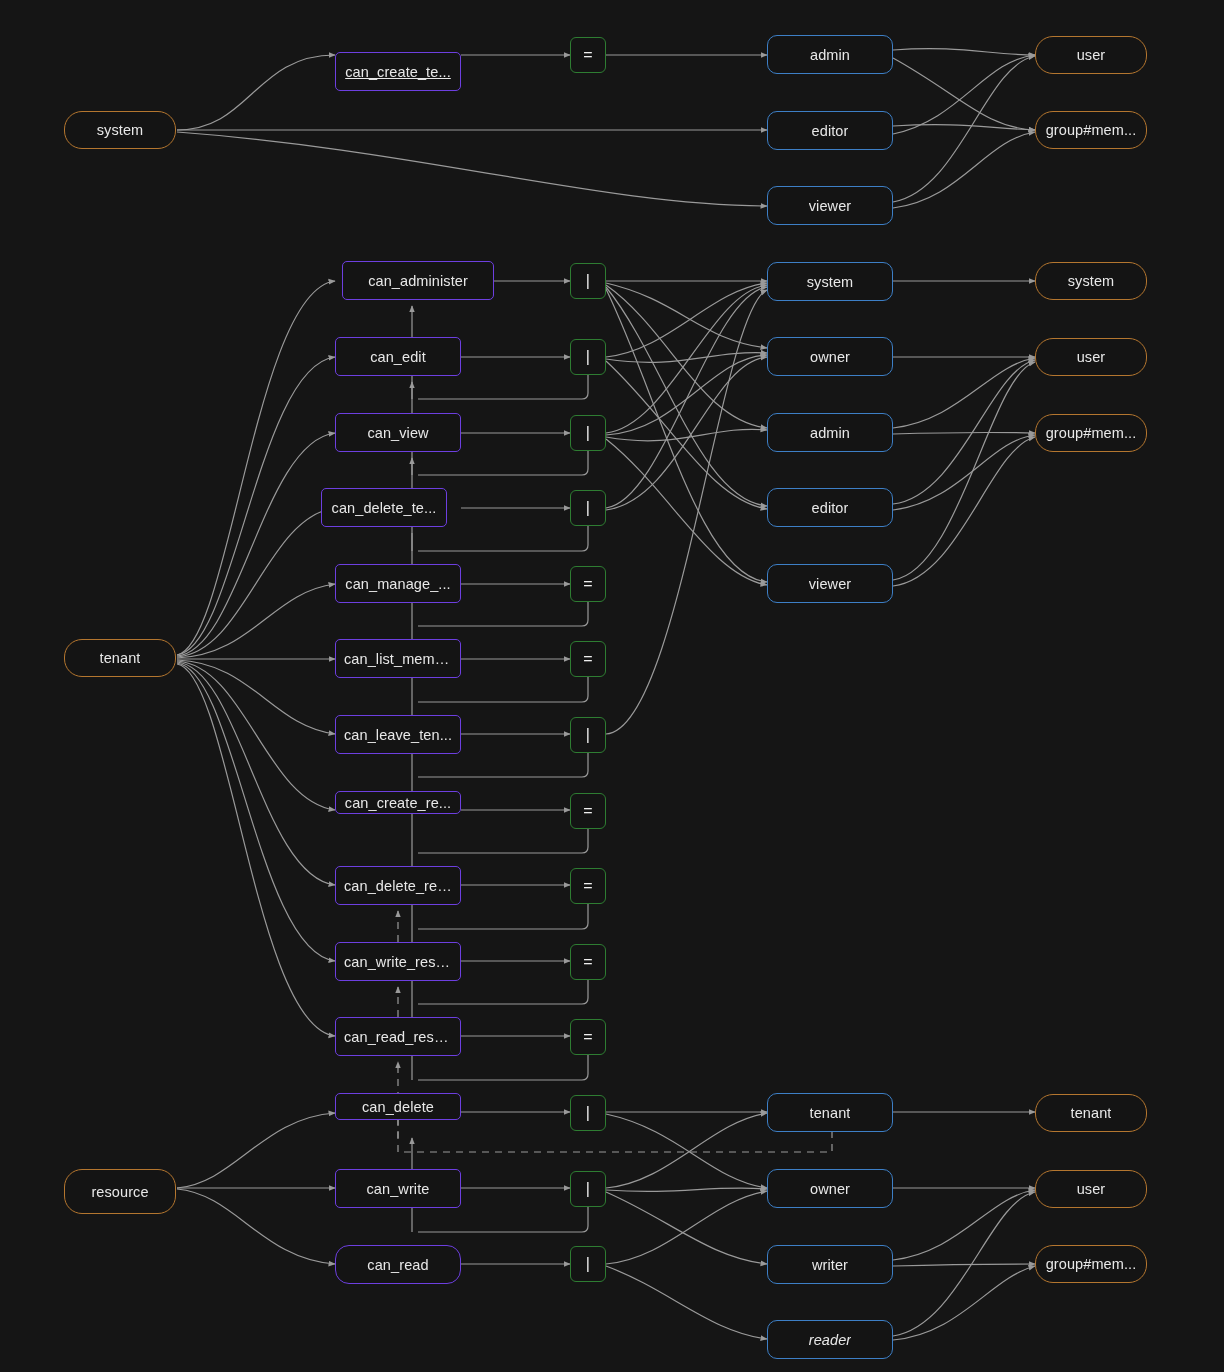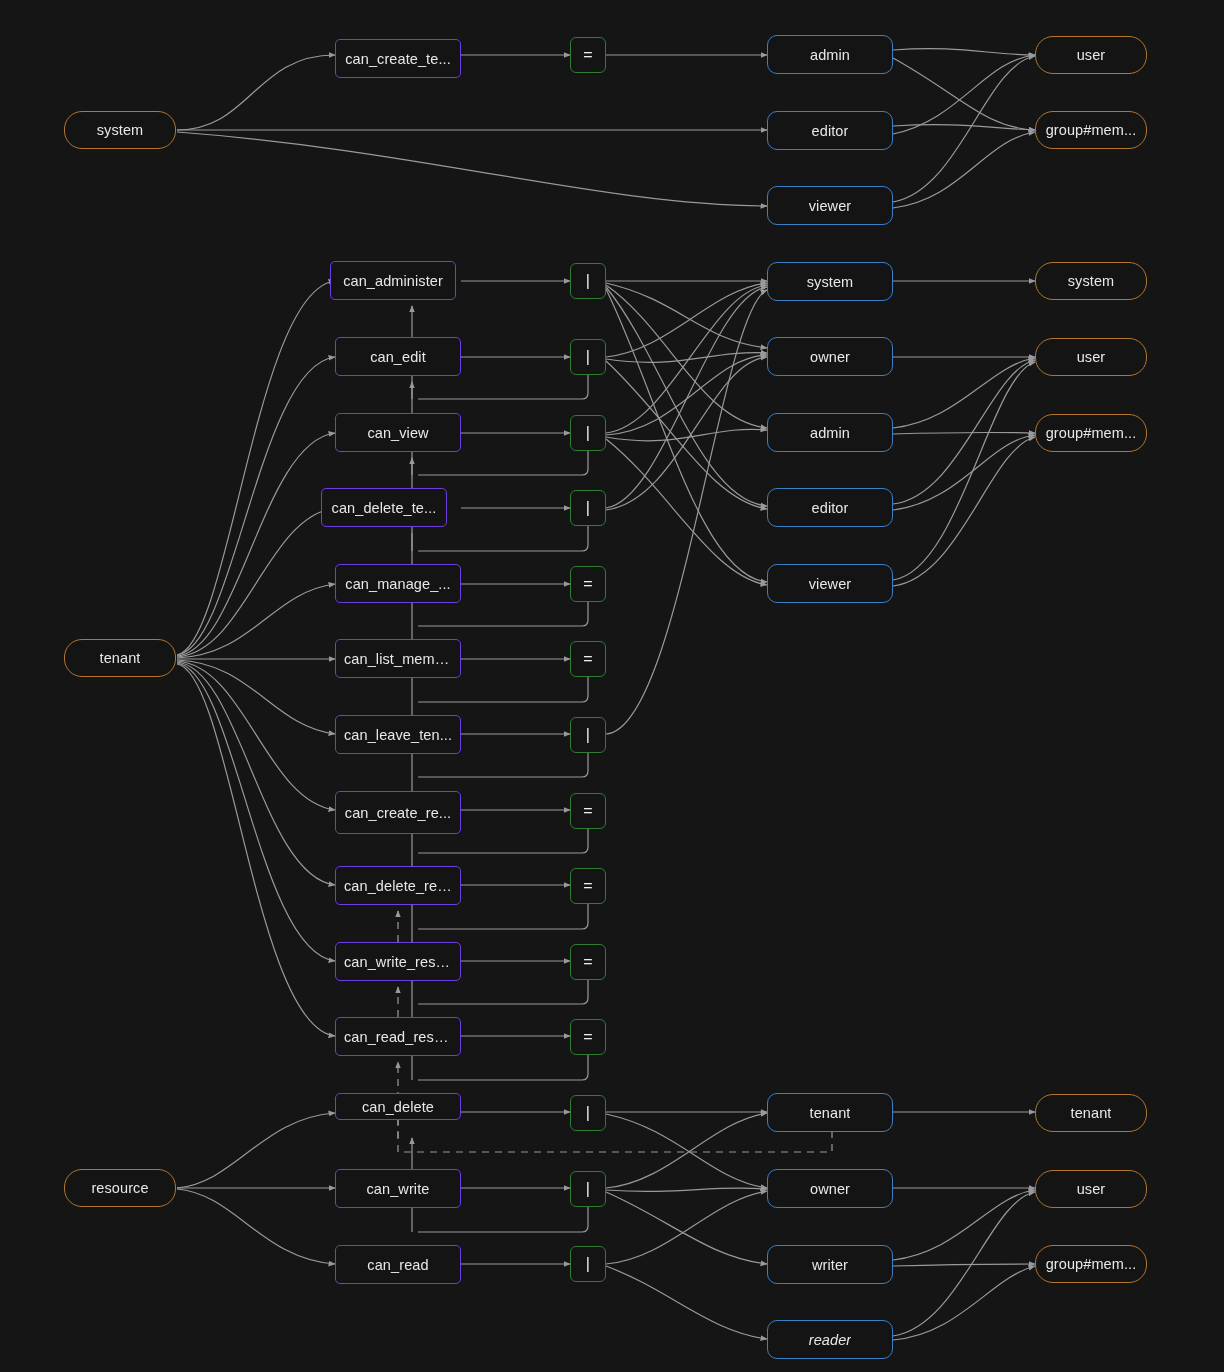--- a/index.html
+++ b/index.html
@@ -175,66 +175,66 @@
         <path d="M 893,1340 C 960,1334 990,1278 1035,1266" fill="none" stroke="#9a9a9a" stroke-width="1.2" marker-end="url(#arrow)"></path>
       </g>
   </svg>
   <div id="node-layer">
       <div class="node type" style="left: 64px; top: 111px; width: 112px; height: 38px;">
         <span class="label">system</span>
       </div>
       <div class="node type" style="left: 64px; top: 639px; width: 112px; height: 38px;">
         <span class="label">tenant</span>
       </div>
-      <div class="node type" style="left: 64px; top: 1169px; width: 112px; height: 38px;">
+      <div class="node type" style="left: 64px; top: 1169px; width: 112px; height: 45px;">
         <span class="label">resource</span>
       </div>
-      <div class="node permission" style="left: 335px; top: 39px; width: 126px; height: 39px;">
+      <div class="node permission" style="left: 335px; top: 52px; width: 126px; height: 39px; text-decoration: underline;">
         <span class="label">can_create_te...</span>
       </div>
-      <div class="node permission" style="left: 330px; top: 261px; width: 126px; height: 39px;">
+      <div class="node permission" style="left: 342px; top: 261px; width: 152px; height: 39px;">
         <span class="label">can_administer</span>
       </div>
       <div class="node permission" style="left: 335px; top: 337px; width: 126px; height: 39px;">
         <span class="label">can_edit</span>
       </div>
       <div class="node permission" style="left: 335px; top: 413px; width: 126px; height: 39px;">
         <span class="label">can_view</span>
       </div>
       <div class="node permission" style="left: 321px; top: 488px; width: 126px; height: 39px;">
         <span class="label">can_delete_te...</span>
       </div>
       <div class="node permission" style="left: 335px; top: 564px; width: 126px; height: 39px;">
         <span class="label">can_manage_...</span>
       </div>
       <div class="node permission" style="left: 335px; top: 639px; width: 126px; height: 39px;">
         <span class="label">can_list_memb...</span>
       </div>
       <div class="node permission" style="left: 335px; top: 715px; width: 126px; height: 39px;">
         <span class="label">can_leave_ten...</span>
       </div>
-      <div class="node permission" style="left: 335px; top: 791px; width: 126px; height: 43px;">
+      <div class="node permission" style="left: 335px; top: 791px; width: 126px; height: 23px;">
         <span class="label">can_create_re...</span>
       </div>
       <div class="node permission" style="left: 335px; top: 866px; width: 126px; height: 39px;">
         <span class="label">can_delete_res...</span>
       </div>
       <div class="node permission" style="left: 335px; top: 942px; width: 126px; height: 39px;">
         <span class="label">can_write_reso...</span>
       </div>
       <div class="node permission" style="left: 335px; top: 1017px; width: 126px; height: 39px;">
         <span class="label">can_read_reso...</span>
       </div>
       <div class="node permission" style="left: 335px; top: 1093px; width: 126px; height: 27px;">
         <span class="label">can_delete</span>
       </div>
       <div class="node permission" style="left: 335px; top: 1169px; width: 126px; height: 39px;">
         <span class="label">can_write</span>
       </div>
-      <div class="node permission" style="left: 335px; top: 1245px; width: 126px; height: 39px;">
+      <div class="node permission" style="left: 335px; top: 1245px; width: 126px; height: 39px; border-radius: 14px;">
         <span class="label">can_read</span>
       </div>
       <div class="node op" style="left: 570px; top: 37px; width: 36px; height: 36px;">
         <span class="label">=</span>
       </div>
       <div class="node op" style="left: 570px; top: 263px; width: 36px; height: 36px;">
         <span class="label">|</span>
       </div>
       <div class="node op" style="left: 570px; top: 339px; width: 36px; height: 36px;">
         <span class="label">|</span>

